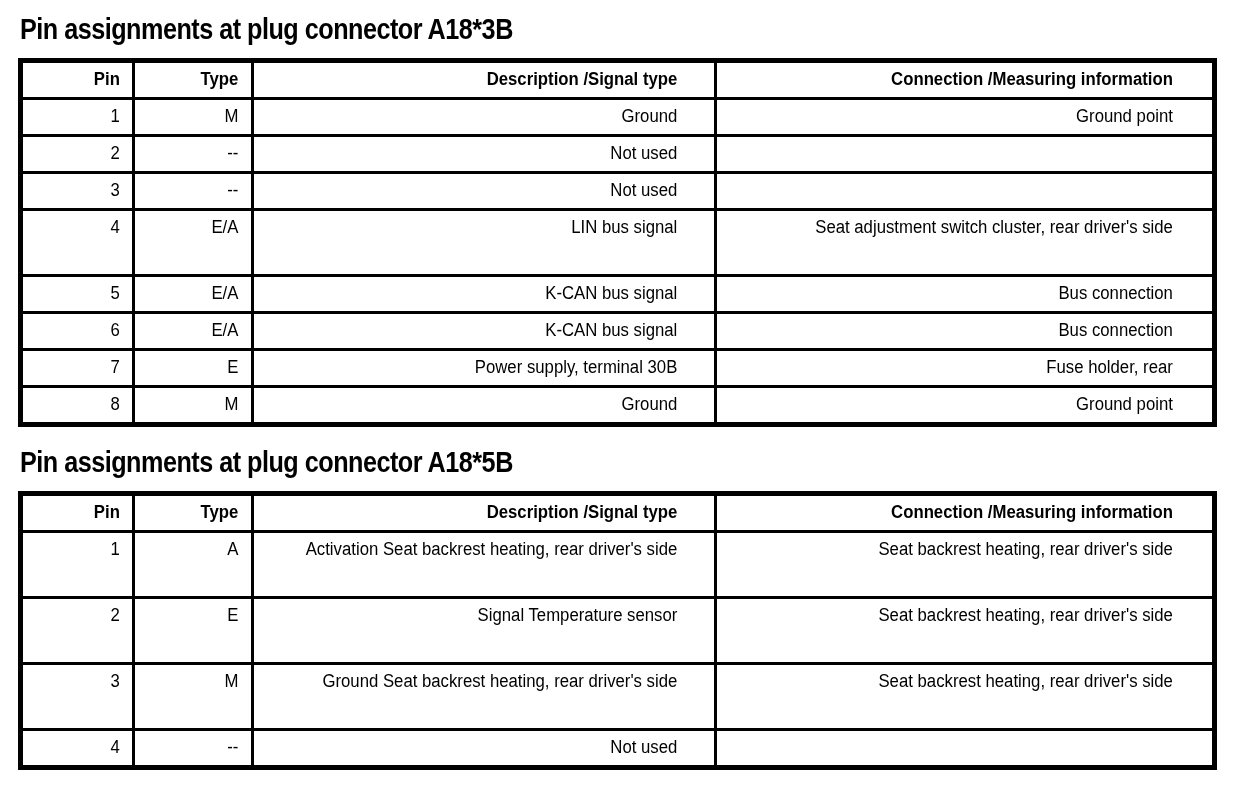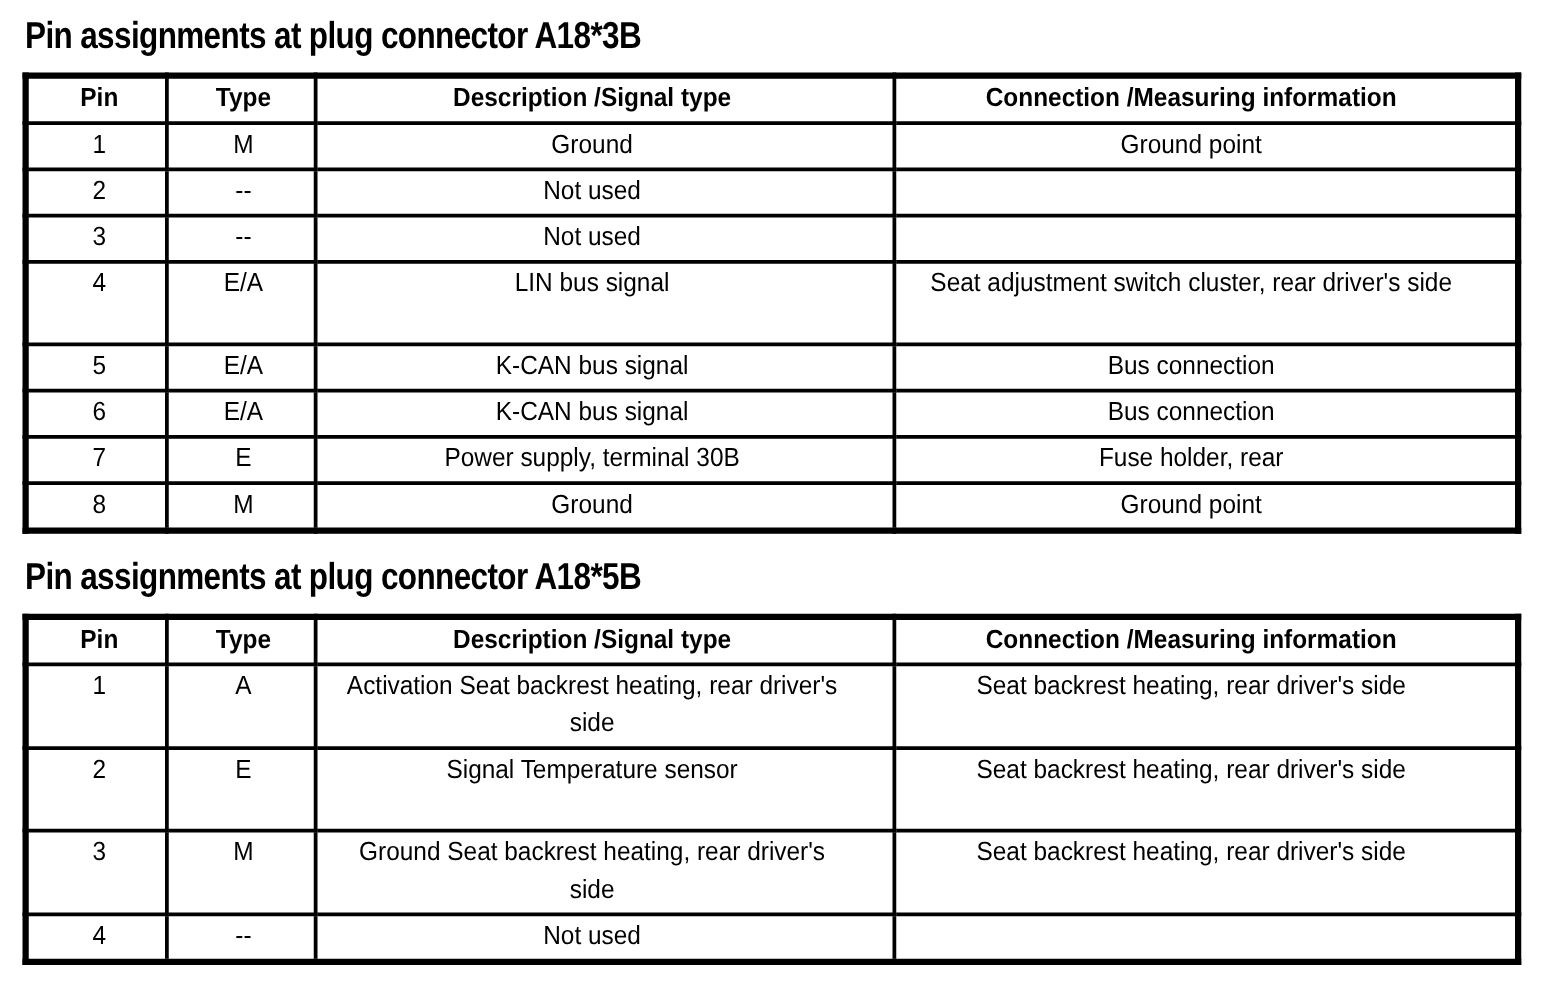--- a/index.html
+++ b/index.html
@@ -48,23 +48,23 @@
   table.pin-table col.c-pin   { width: 113px; }
   table.pin-table col.c-type  { width: 119px; }
   table.pin-table col.c-desc  { width: 463px; }
   table.pin-table col.c-conn  { width: 499px; }
 
   table.pin-table th,
   table.pin-table td {
     border: 3px solid #000000;
     padding: 1px 6px 3px 16px;
     vertical-align: top;
-    font-size: 21px;
+    font-size: 18px;
     line-height: 30px;
-    text-align: center;
+    text-align: right;
     transform-origin: left top;
     word-wrap: break-word;
   }
   table.pin-table thead th {
     font-weight: bold;
     height: 27px;
   }
   table.pin-table tbody td {
     font-weight: normal;
   }

